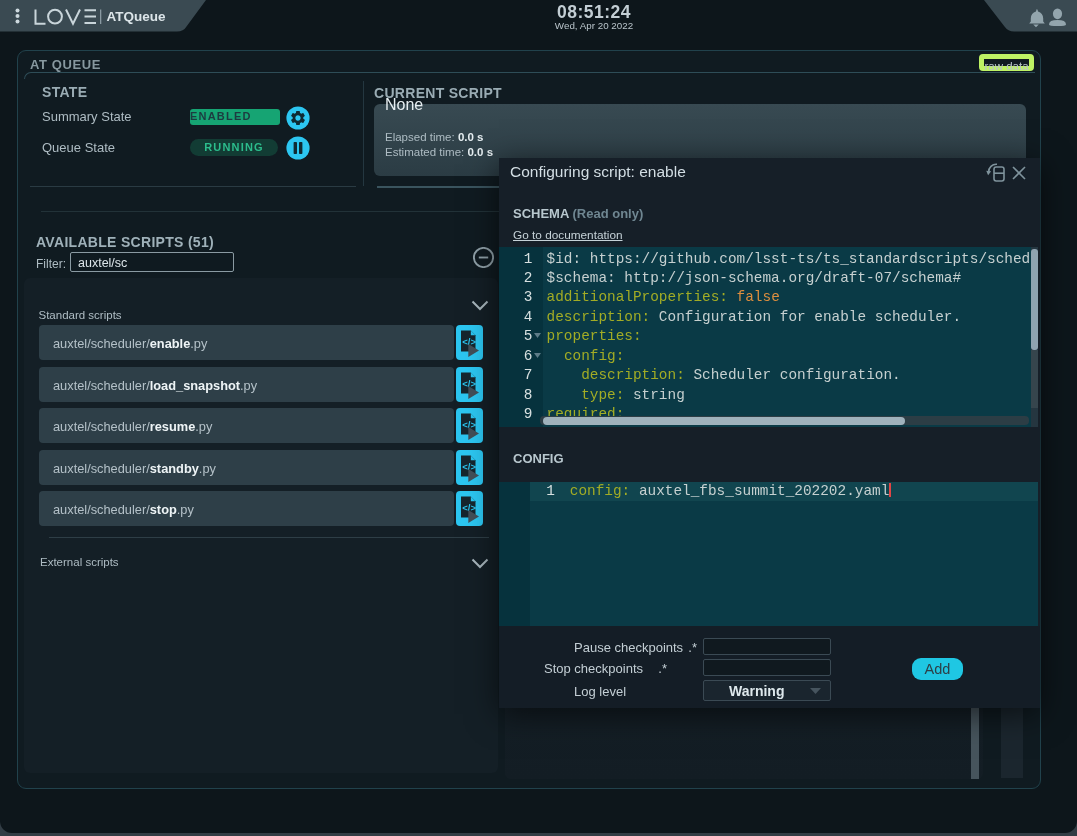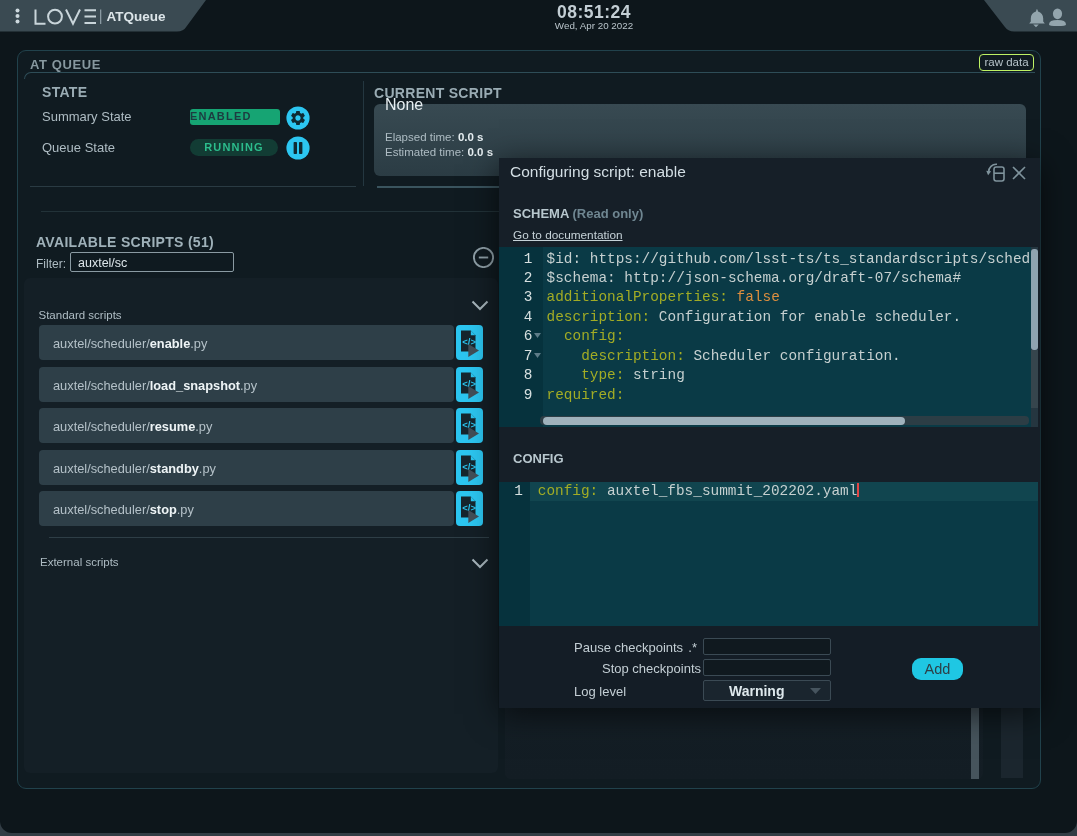--- a/index.html
+++ b/index.html
@@ -44,21 +44,21 @@
     <div style="font-size:17.5px;line-height:17px;font-weight:bold;letter-spacing:0.5px;">08:51:24</div>
     <div style="font-size:9.8px;margin-top:-1px;color:#b9c4ca;">Wed, Apr 20 2022</div>
   </div>
 
   <div class="abs" style="left:17px;top:50px;width:1024px;height:739px;background:#101b21;border:1.5px solid #21424c;border-radius:9px;"></div>
 
   <div class="abs" style="left:30px;top:57px;font-size:13px;font-weight:bold;letter-spacing:0.6px;color:#87989f;">AT QUEUE</div>
 
   <div class="abs" style="left:24px;top:72px;width:1011px;height:7px;border-top:1.5px solid #2e4d57;border-left:1.5px solid #2e4d57;border-top-left-radius:7px;"></div>
 
-  <div class="abs" style="left:979px;top:53.5px;width:55px;height:17px;border:1px solid #bef264;border-radius:4px;color:#b6c3c9;font-size:11.5px;text-align:center;line-height:15px;">raw data</div>
+  <div class="abs" style="left:979px;top:53.5px;width:55px;height:17px;border:5px solid #bef264;border-radius:4px;color:#b6c3c9;font-size:11.5px;text-align:center;line-height:15px;">raw data</div>
 
   <div class="abs" style="left:42px;top:84px;font-size:14px;font-weight:bold;letter-spacing:0.3px;color:#9aacb4;">STATE</div>
   <div class="abs" style="left:42px;top:109px;font-size:13px;color:#aebcc3;">Summary State</div>
   <div class="abs" style="left:190px;top:109px;width:90px;height:15.5px;background:#16a473;border-radius:3px;text-align:left;font-size:11px;font-weight:bold;letter-spacing:1.2px;line-height:15.5px;color:#1d3b40;">ENABLED</div>
   <div class="abs" style="left:42px;top:140px;font-size:13px;color:#aebcc3;">Queue State</div>
   <div class="abs" style="left:190px;top:138.5px;width:88px;height:17.5px;background:#123c34;border-radius:9px;text-align:center;font-size:11px;font-weight:bold;letter-spacing:1.2px;line-height:17.5px;color:#2cbc8c;">RUNNING</div>
 
   <svg class="abs" style="left:286px;top:106px" width="24" height="24" viewBox="0 0 24 24">
     <circle cx="12" cy="12" r="11.6" fill="#2cc6f1"></circle>
     <g transform="translate(3.1,3.1) scale(0.74)" fill="#0f2a33" fill-rule="evenodd">
@@ -177,20 +177,21 @@
   <div class="abs" style="left:513px;top:206px;font-size:13px;font-weight:bold;color:#b8c7ce;">SCHEMA <span style="color:#6f8691;">(Read only)</span></div>
   <div class="abs" style="left:513px;top:228px;font-size:11.8px;color:#c6d2d8;text-decoration:underline;">Go to documentation</div>
 
   <div id="editor1" class="abs" style="left:499px;top:247px;width:539px;height:180px;background:#0a3a46;overflow:hidden;font-family:'Liberation Mono',monospace;font-size:14.4px;line-height:19.45px;color:#c6d0d0;">
     <div class="abs" style="left:0;top:0;width:44px;height:180px;background:#06323d;"></div>
     <div class="abs" style="left:0;top:2.5px;width:532px;overflow:hidden;">
         <div class="cl"><span class="ln l1">1</span><span class="cd">$id: https://github.com/lsst-ts/ts_standardscripts/scheduler_enable.yaml</span></div>
         <div class="cl"><span class="ln l1">2</span><span class="cd">$schema: http://json-schema.org/draft-07/schema#</span></div>
         <div class="cl"><span class="ln l1">3</span><span class="cd"><i>additionalProperties:</i> <b>false</b></span></div>
         <div class="cl"><span class="ln l1">4</span><span class="cd"><i>description:</i> Configuration for enable scheduler.</span></div>
+        <div class="cl"><span class="ln l1">5</span><span class="cd"><i>properties:</i></span></div>
         <div class="cl"><span class="ln l1">6</span><span class="cd">  <i>config:</i></span></div>
         <div class="cl"><span class="ln l1">7</span><span class="cd">    <i>description:</i> Scheduler configuration.</span></div>
         <div class="cl"><span class="ln l1">8</span><span class="cd">    <i>type:</i> string</span></div>
         <div class="cl"><span class="ln l1">9</span><span class="cd"><i>required:</i></span></div>
       </div>
 
     <svg class="abs" style="left:35px;top:86px" width="7" height="5" viewBox="0 0 7 5">
         <path d="M0,0 H7 L3.5,5 Z" fill="#5e7c88"></path>
       </svg>
     <svg class="abs" style="left:35px;top:105.5px" width="7" height="5" viewBox="0 0 7 5">
@@ -202,29 +203,29 @@
     <div class="abs" style="left:532px;top:103px;width:7px;height:58px;background:#36454d;"></div>
     <div class="abs" style="left:41px;top:169px;width:489px;height:9px;background:#2c3d45;border-radius:4px;"></div>
     <div class="abs" style="left:44px;top:169.5px;width:362px;height:8px;background:#9fb2bc;border-radius:4px;"></div>
   </div>
 
   <div class="abs" style="left:513px;top:451px;font-size:13px;font-weight:bold;color:#b8c7ce;">CONFIG</div>
 
   <div id="editor2" class="abs" style="left:499px;top:482px;width:539px;height:144px;background:#0a3a46;overflow:hidden;font-family:'Liberation Mono',monospace;font-size:14.4px;line-height:19.45px;color:#c6d0d0;">
     <div class="abs" style="left:0;top:0;width:30.5px;height:144px;background:#06323d;"></div>
     <div class="abs" style="left:30.5px;top:0;width:509px;height:19.45px;background:#11454f;"></div>
-    <div class="abs" style="left:0;top:-0.5px;width:539px;">
+    <div class="abs" style="left:0;top:-0.5px;width:539px;padding-left:32px;">
         <div class="cl"><span class="ln l2">1</span><span class="cd"><i>config:</i> auxtel_fbs_summit_202202.yaml</span><span style="display:inline-block;width:2px;height:14px;background:#e34545;vertical-align:-2px;"></span></div>
       </div>
   </div>
 
   <div class="abs" style="left:499px;top:626px;width:541px;height:82px;background:#141d26;"></div>
   <div class="abs" style="left:574px;top:640px;width:123px;font-size:13px;color:#c3ced4;">Pause checkpoints <span style="float:right;">.*</span></div>
   <div class="abs" style="left:703px;top:638px;width:128px;height:17px;background:#10191f;border:1px solid #3b4a54;border-radius:2px;"></div>
-  <div class="abs" style="left:602px;top:661px;width:123px;font-size:13px;color:#c3ced4;">Stop checkpoints <span style="float:right;">.*</span></div>
+  <div class="abs" style="left:544px;top:661px;width:123px;font-size:13px;color:#c3ced4;">Stop checkpoints <span style="float:right;">.*</span></div>
   <div class="abs" style="left:703px;top:659px;width:128px;height:17px;background:#10191f;border:1px solid #3b4a54;border-radius:2px;"></div>
   <div class="abs" style="left:574px;top:684px;font-size:13px;color:#c3ced4;">Log level</div>
   <div class="abs" style="left:703px;top:680px;width:128px;height:21px;background:#1a252e;border:1px solid #3b4a54;border-radius:2px;">
     <span style="position:absolute;left:9px;top:2px;font-size:14px;font-weight:bold;color:#dee8ec;margin-left:16px;">Warning</span>
     <svg style="position:absolute;right:9px;top:7px;" width="11" height="6" viewBox="0 0 11 6">
         <path d="M0,0 H11 L5.5,6 Z" fill="#46545e"></path>
       </svg>
   </div>
   <div class="abs" style="left:912px;top:658px;width:51px;height:22px;background:#1fc7e3;border-radius:9px;text-align:center;font-size:14.5px;line-height:22px;color:#2d4048;">Add</div>
 

